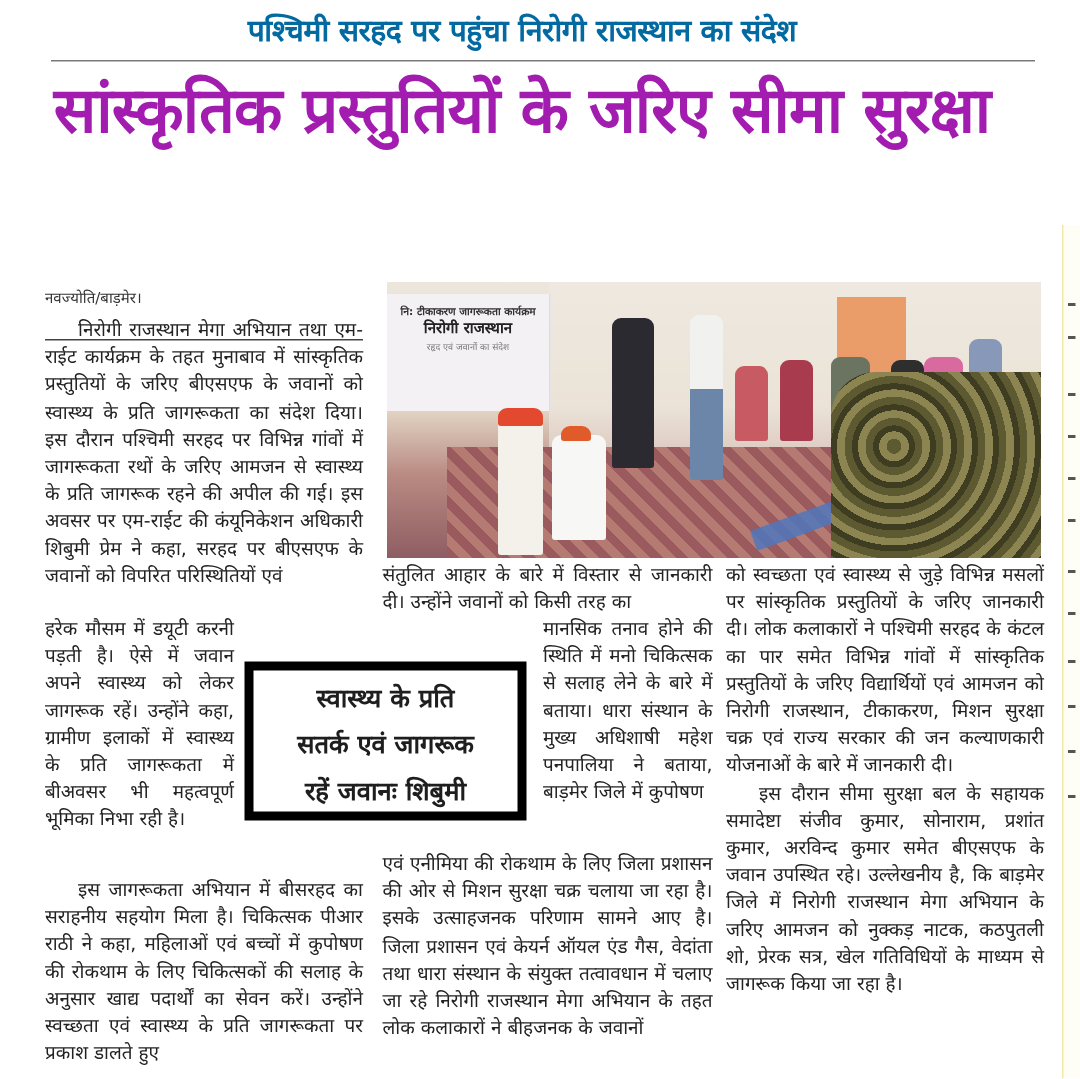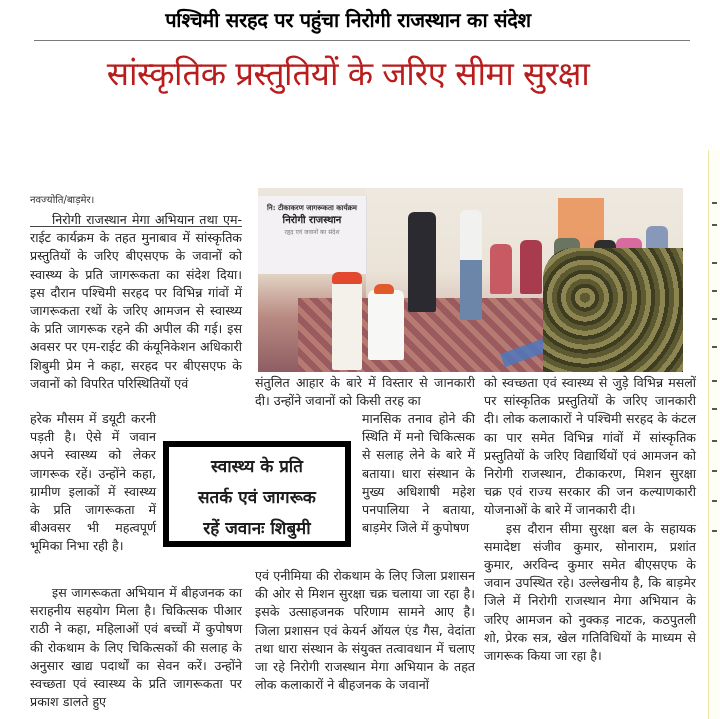--- a/index.html
+++ b/index.html
@@ -3,37 +3,36 @@
 <meta charset="utf-8">
 <style>
   html, body { margin: 0; padding: 0; }
   body {
     width: 720px; height: 719px; overflow: hidden;
     background: #ffffff; position: relative;
     font-family: "DejaVu Sans", sans-serif; color: #1e1e1e;
   }
   .kicker {
     position: absolute; left: 0; top: 6px; width: 696px; text-align: center;
-    color: #000000; font-family: "DejaVu Sans", sans-serif;
+    color: #0369a1; font-family: "DejaVu Sans", sans-serif;
     font-weight: bold; font-size: 20px; line-height: 28px; letter-spacing: -0.3px;
   }
   .kicker-rule {
     position: absolute; left: 34px; top: 40px; width: 656px; height: 0;
     border-top: 1.5px solid #7a7a7a;
   }
   .headline {
     position: absolute; left: 0; top: 46px; width: 696px; text-align: center;
-    font-family: "DejaVu Sans", sans-serif; font-weight: normal;
-    font-size: 33px; line-height: 56px; color: #b91c1c; letter-spacing: -0.6px;
+    font-family: "DejaVu Sans", sans-serif; font-weight: bold;
+    font-size: 42px; line-height: 56px; color: #a21caf; letter-spacing: -0.6px;
   }
   .photo {
-    position: absolute; left: 258px; top: 188px; width: 403px; height: 184px;
+    position: absolute; left: 258px; top: 188px; width: 436px; height: 184px;
     overflow: hidden;
     background: linear-gradient(180deg, #ece6dc 0%, #e4d9c8 45%, #b98a82 70%, #8e5d63 100%);
-    padding-left: 22px;
   }
   .photo .banner {
     position: absolute; left: 0; top: 8px; width: 108px; height: 78px;
     background: #f4f1f4; border-right: 1px solid #ddd;
     font-size: 8px; color: #333; text-align: center; line-height: 12px;
   }
   .photo .banner .b1 { font-weight: bold; font-size: 7px; margin-top: 6px; }
   .photo .banner .b2 { font-weight: bold; font-size: 10px; color: #222; }
   .photo .banner .b3 { font-size: 6px; color: #777; }
   .photo .curtain { position: absolute; left: 300px; top: 10px; width: 46px; height: 90px; background: #e98f55; opacity: .85; }
@@ -109,21 +108,21 @@
 
 <div class="dateline">नवज्योति/बाड़मेर।</div>
 
 <div class="col c1a">
   <p class="indent">निरोगी राजस्थान मेगा अभियान तथा एम-राईट कार्यक्रम के तहत मुनाबाव में सांस्कृतिक प्रस्तुतियों के जरिए बीएसएफ के जवानों को स्वास्थ्य के प्रति जागरूकता का संदेश दिया। इस दौरान पश्चिमी सरहद पर विभिन्न गांवों में जागरूकता रथों के जरिए आमजन से स्वास्थ्य के प्रति जागरूक रहने की अपील की गई। इस अवसर पर एम-राईट की कंयूनिकेशन अधिकारी शिबुमी प्रेम ने कहा, सरहद पर बीएसएफ के जवानों को विपरित परिस्थितियों एवं</p>
 </div>
 <div class="col c1b">
   <p>हरेक मौसम में डयूटी करनी पड़ती है। ऐसे में जवान अपने स्वास्थ्य को लेकर जागरूक रहें। उन्होंने कहा, ग्रामीण इलाकों में स्वास्थ्य के प्रति जागरूकता में बीअवसर भी महत्वपूर्ण भूमिका निभा रही है।</p>
 </div>
 <div class="col c1c">
-  <p class="indent">इस जागरूकता अभियान में बीहजनक का सराहनीय सहयोग मिला है। चिकित्सक पीआर राठी ने कहा, महिलाओं एवं बच्चों में कुपोषण की रोकथाम के लिए चिकित्सकों की सलाह के अनुसार खाद्य पदार्थों का सेवन करें। उन्होंने स्वच्छता एवं स्वास्थ्य के प्रति जागरूकता पर प्रकाश डालते हुए</p>
+  <p class="indent">इस जागरूकता अभियान में बीसरहद का सराहनीय सहयोग मिला है। चिकित्सक पीआर राठी ने कहा, महिलाओं एवं बच्चों में कुपोषण की रोकथाम के लिए चिकित्सकों की सलाह के अनुसार खाद्य पदार्थों का सेवन करें। उन्होंने स्वच्छता एवं स्वास्थ्य के प्रति जागरूकता पर प्रकाश डालते हुए</p>
 </div>
 
 <div class="pullquote">
   <div>स्वास्थ्य के प्रति</div>
   <div>सतर्क एवं जागरूक</div>
   <div>रहें जवानः शिबुमी</div>
 </div>
 
 <div class="col c2a">
   <p>संतुलित आहार के बारे में विस्तार से जानकारी दी। उन्होंने जवानों को किसी तरह का</p>

